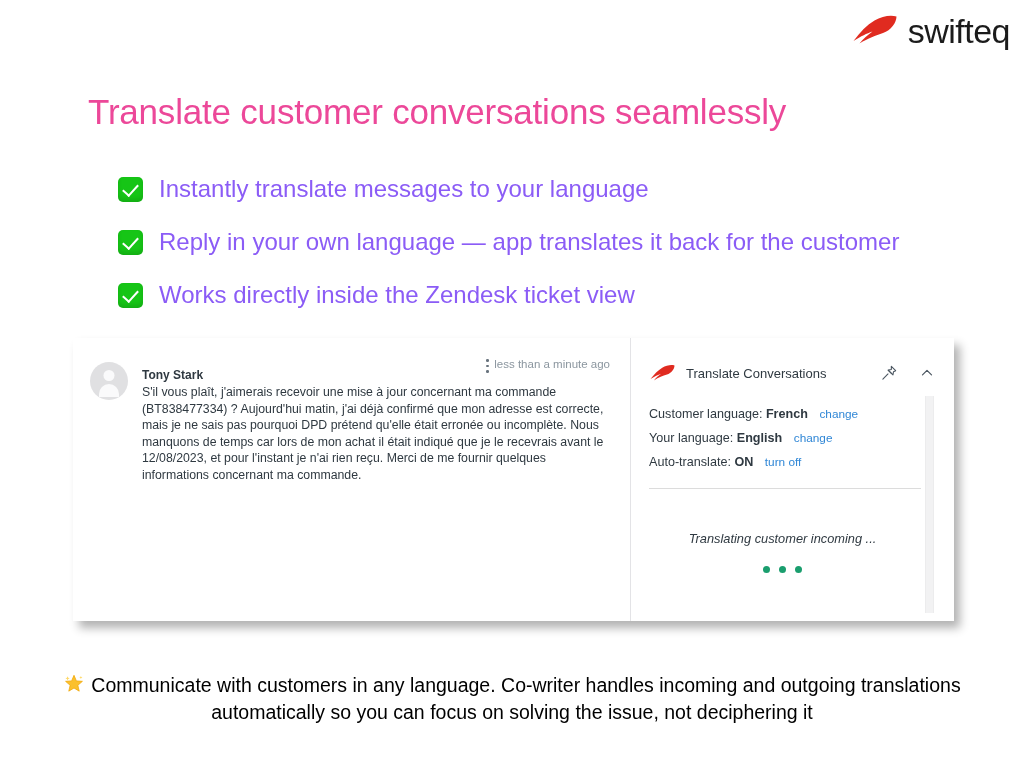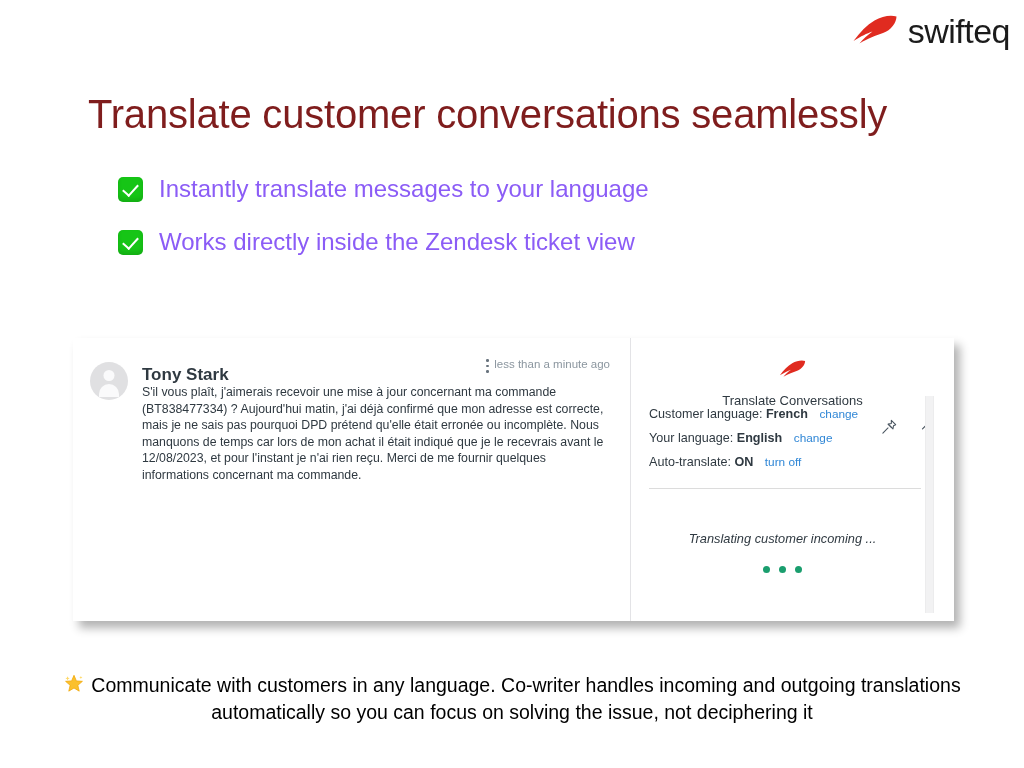--- a/index.html
+++ b/index.html
@@ -35,23 +35,23 @@
     color: #1b1b1b;
     letter-spacing: -0.5px;
     line-height: 1;
   }
 
   
   .headline {
     position: absolute;
     top: 92px;
     left: 88px;
-    font-size: 40px;
+    font-size: 35px;
     font-weight: 400;
-    color: #7f1d1d;
+    color: #ec4899;
     letter-spacing: -0.2px;
     white-space: nowrap;
   }
 
   
   .bullets {
     position: absolute;
     top: 174px;
     left: 118px;
     list-style: none;
@@ -140,21 +140,21 @@
     border-radius: 10px 10px 0 0;
     background: #fafafb;
   }
   .ticket-body { flex: 1 1 auto; min-width: 0; }
   .ticket-head {
     display: flex;
     align-items: center;
     height: 20px;
   }
   .ticket-author {
-    font-size: 17px;
+    font-size: 12px;
     font-weight: bold;
     color: #2f3941;
     margin-top: 17px;
   }
   .ticket-head-right {
     margin-left: auto;
     display: flex;
   }
   .dots-menu {
     width: 14px; height: 16px;
@@ -191,21 +191,20 @@
     display: flex;
     flex-direction: column;
     min-width: 0;
   }
   .panel-head {
     display: flex;
     align-items: center;
     gap: 10px;
     padding: 18px 18px 0 18px;
     height: 52px;
-    flex-direction: column;
   }
   .panel-logo { width: 27px; height: 19px; flex: 0 0 27px; }
   .panel-title {
     font-size: 13px;
     color: #2f3941;
     white-space: nowrap;
   }
   .panel-head-actions {
     margin-left: auto;
     display: flex;
@@ -302,20 +301,24 @@
     </svg>
     <div class="brand-name">swifteq</div>
   </div>
 
   <h1 class="headline">Translate customer conversations seamlessly</h1>
 
   <ul class="bullets">
     <li class="bullet">
       <span class="bullet-icon"></span>
       <span class="bullet-text">Instantly translate messages to your language</span>
+    </li>
+    <li class="bullet">
+      <span class="bullet-icon"></span>
+      <span class="bullet-text">Reply in your own language — app translates it back for the customer</span>
     </li>
     <li class="bullet">
       <span class="bullet-icon"></span>
       <span class="bullet-text">Works directly inside the Zendesk ticket view</span>
     </li>
   </ul>
 
   <div class="card">
 
     <div class="ticket">

